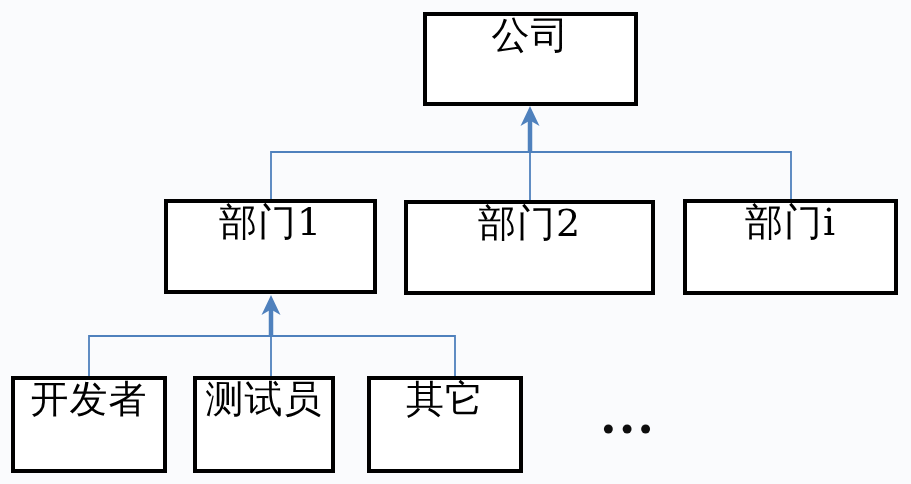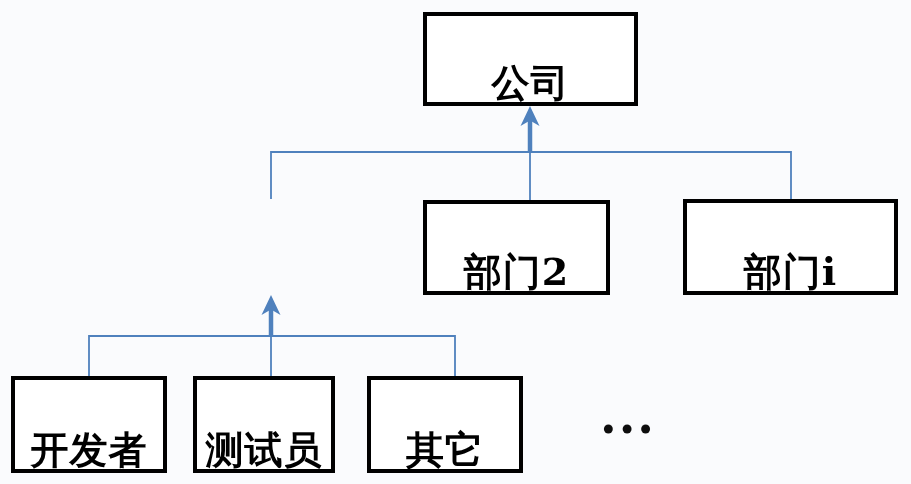--- a/index.html
+++ b/index.html
@@ -40,34 +40,33 @@
   .wires .head{
     fill:var(--connector);
     stroke:none;
   }
   .node{
     position:absolute;
     box-sizing:border-box;
     background:var(--box-fill);
     border:4px solid var(--box-border);
     display:flex;
-    align-items:flex-end;
+    align-items:flex-start;
     justify-content:center;
-    font-weight:bold;
   }
   .node .label{
     font-size:38px;
     color:var(--text);
     line-height:1;
     white-space:nowrap;
     letter-spacing:1px;
   }
   .n-company  {left:423px; top:12px;  width:215px; height:94px;}
   .n-dept1    {left:164px; top:199px; width:213px; height:95px;}
-  .n-dept2    {left:423px; top:200px; width:187px; height:95px;}
+  .n-dept2    {left:404px; top:200px; width:251px; height:95px;}
   .n-depti    {left:683px; top:199px; width:215px; height:96px;}
   .n-developer{left:11px;  top:376px; width:156px; height:97px;}
   .n-tester   {left:193px; top:376px; width:142px; height:97px;}
   .n-other    {left:367px; top:376px; width:156px; height:97px;}
   .ellipsis{
     position:absolute;
     left:596px; top:392px;
     width:64px; height:48px;
     font-size:48px;
     font-weight:bold;
@@ -93,20 +92,23 @@
     <path class="thin" d="M89,376 L89,336 L455,336 L455,376"></path>
     <line class="thin" x1="271" y1="336" x2="271" y2="376"></line>
     <line class="thick" x1="271" y1="336" x2="271" y2="308"></line>
     <polygon class="head" points="271,295 280.5,315 271,309.5 261.5,315"></polygon>
   </svg>
 
   <div class="node n-company">
     <span class="label">公司</span>
   </div>
 
+  <div class="node n-dept1">
+    <span class="label">部门1</span>
+  </div>
 
   <div class="node n-dept2">
     <span class="label">部门2</span>
   </div>
 
   <div class="node n-depti">
     <span class="label">部门i</span>
   </div>
 
   <div class="node n-developer">

